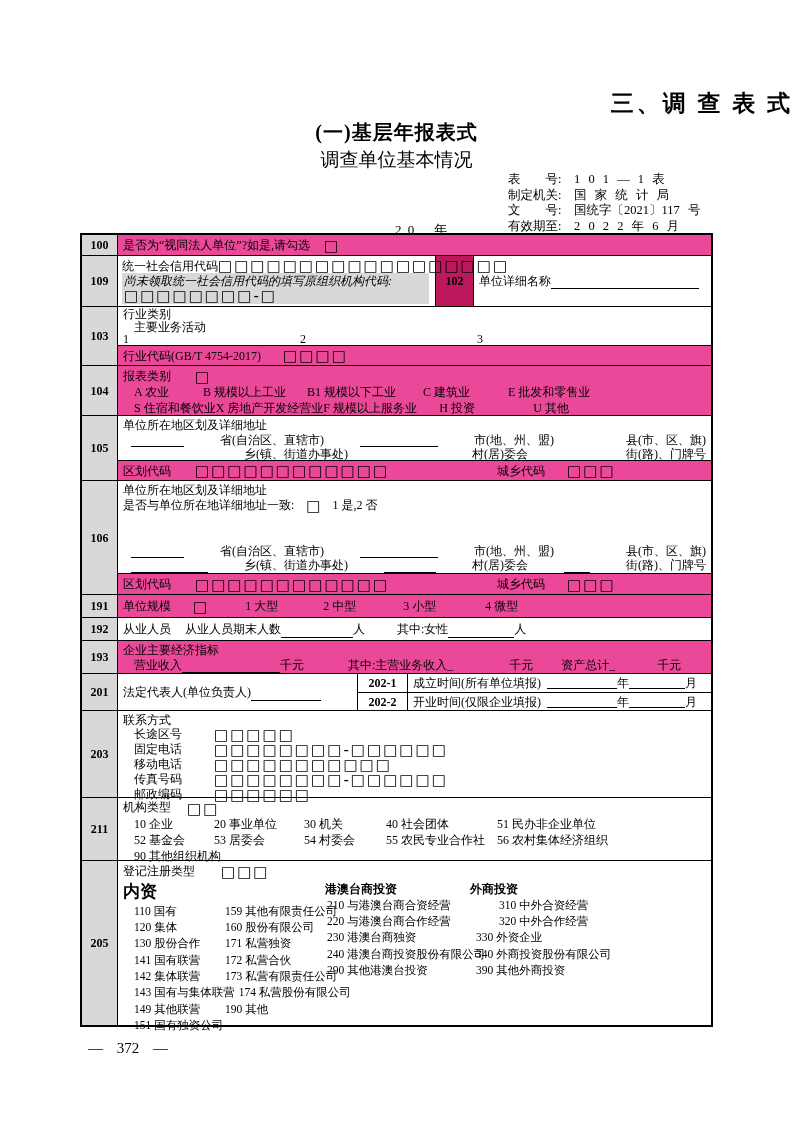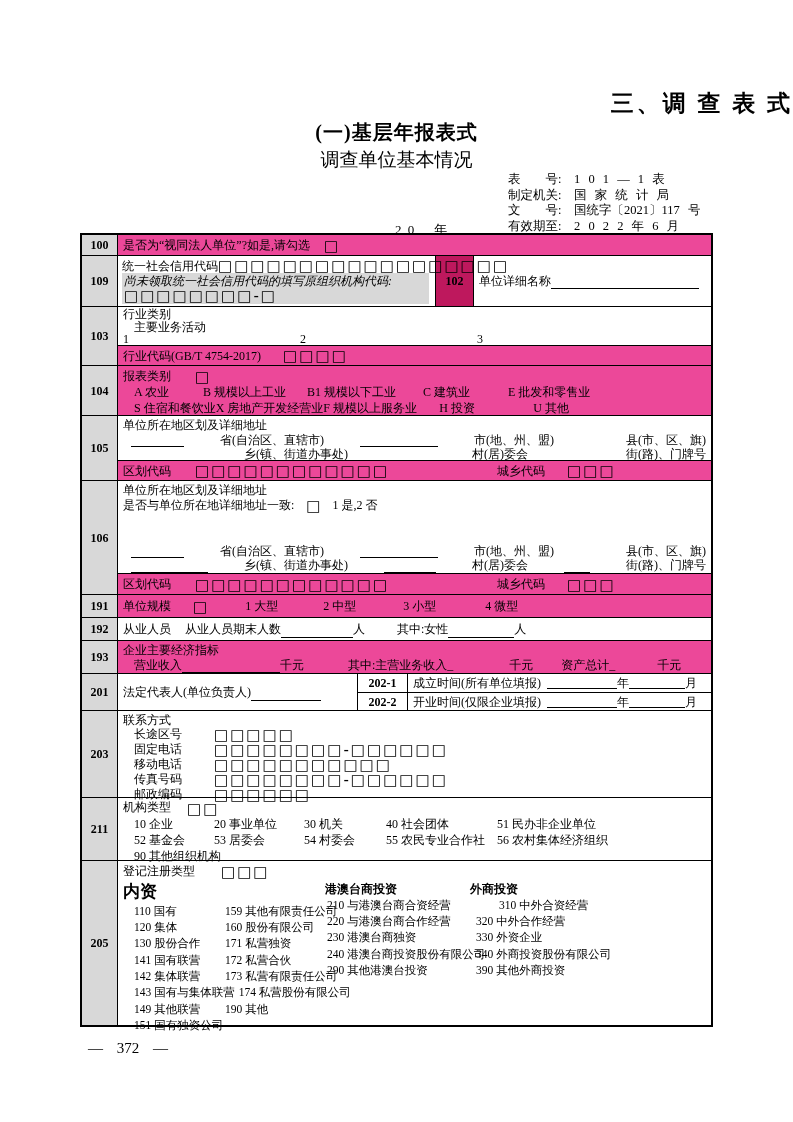--- a/index.html
+++ b/index.html
@@ -410,21 +410,21 @@
             </div>
           <div class="prow" style="padding-left:2px;">
               <span>290 其他港澳台投资</span>
             </div>
         </div>
         <div style="position:absolute; left:352px; top:21px;">
           <div class="bold" style="font-size:12px;">外商投资</div>
           <div class="prow" style="padding-left:6px;justify-content:center;">
               <span>310 中外合资经营</span>
             </div>
-          <div class="prow" style="padding-left:6px;">
+          <div class="prow" style="padding-left:6px;justify-content:center;">
               <span>320 中外合作经营</span>
             </div>
           <div class="prow" style="padding-left:6px;">
               <span>330 外资企业</span>
             </div>
           <div class="prow" style="padding-left:6px;">
               <span>340 外商投资股份有限公司</span>
             </div>
           <div class="prow" style="padding-left:6px;">
               <span>390 其他外商投资</span>

